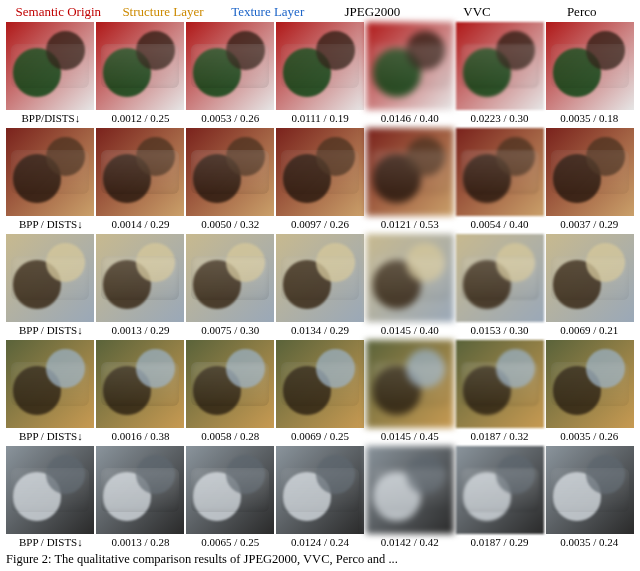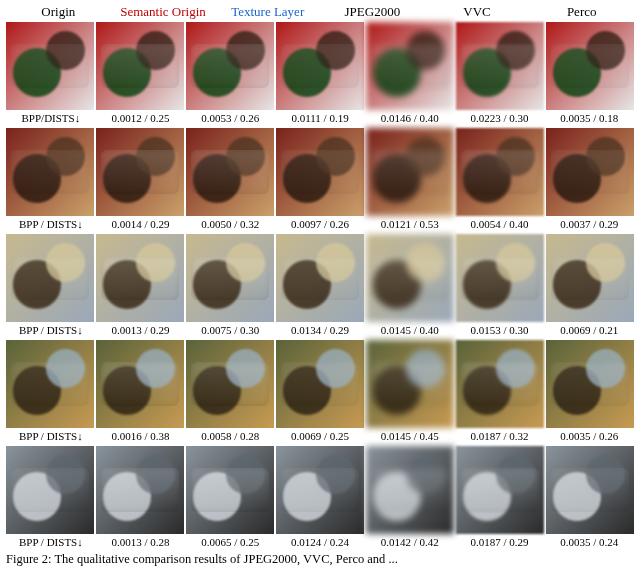--- a/index.html
+++ b/index.html
@@ -14,22 +14,22 @@
   .mcell{flex:1 1 0;text-align:center;font-size:11px}
   .caption{font-size:12.5px;margin-top:2px}
   .bar{position:absolute;left:6%;right:6%;height:50%;top:25%;background:linear-gradient(180deg,rgba(255,255,255,.55),rgba(0,0,0,.15));border-radius:6px;box-shadow:inset 0 0 6px rgba(0,0,0,.4)}
   .blob{position:absolute;border-radius:50%;filter:blur(1px)}
 </style>
 </head>
 <body>
 <div class="page">
 
 <div class="hdrs">
-  <div class="hdr" style="color: rgb(0, 0, 0);">Origin</div>
   <div class="hdr" style="color: rgb(192, 0, 0);">Semantic Origin</div>
+  <div class="hdr" style="color: rgb(204, 138, 0);">Structure Layer</div>
   <div class="hdr" style="color: rgb(28, 100, 200);">Texture Layer</div>
   <div class="hdr" style="color: rgb(0, 0, 0);">JPEG2000</div>
   <div class="hdr" style="color: rgb(0, 0, 0);">VVC</div>
   <div class="hdr" style="color: rgb(0, 0, 0);">Perco</div>
 </div>
 
 <div id="rows-container">
       <div class="imgrow">
         <div class="cell">
           <div class="thumb" style="background: linear-gradient(135deg, rgb(176, 24, 24), rgb(230, 230, 230));">

